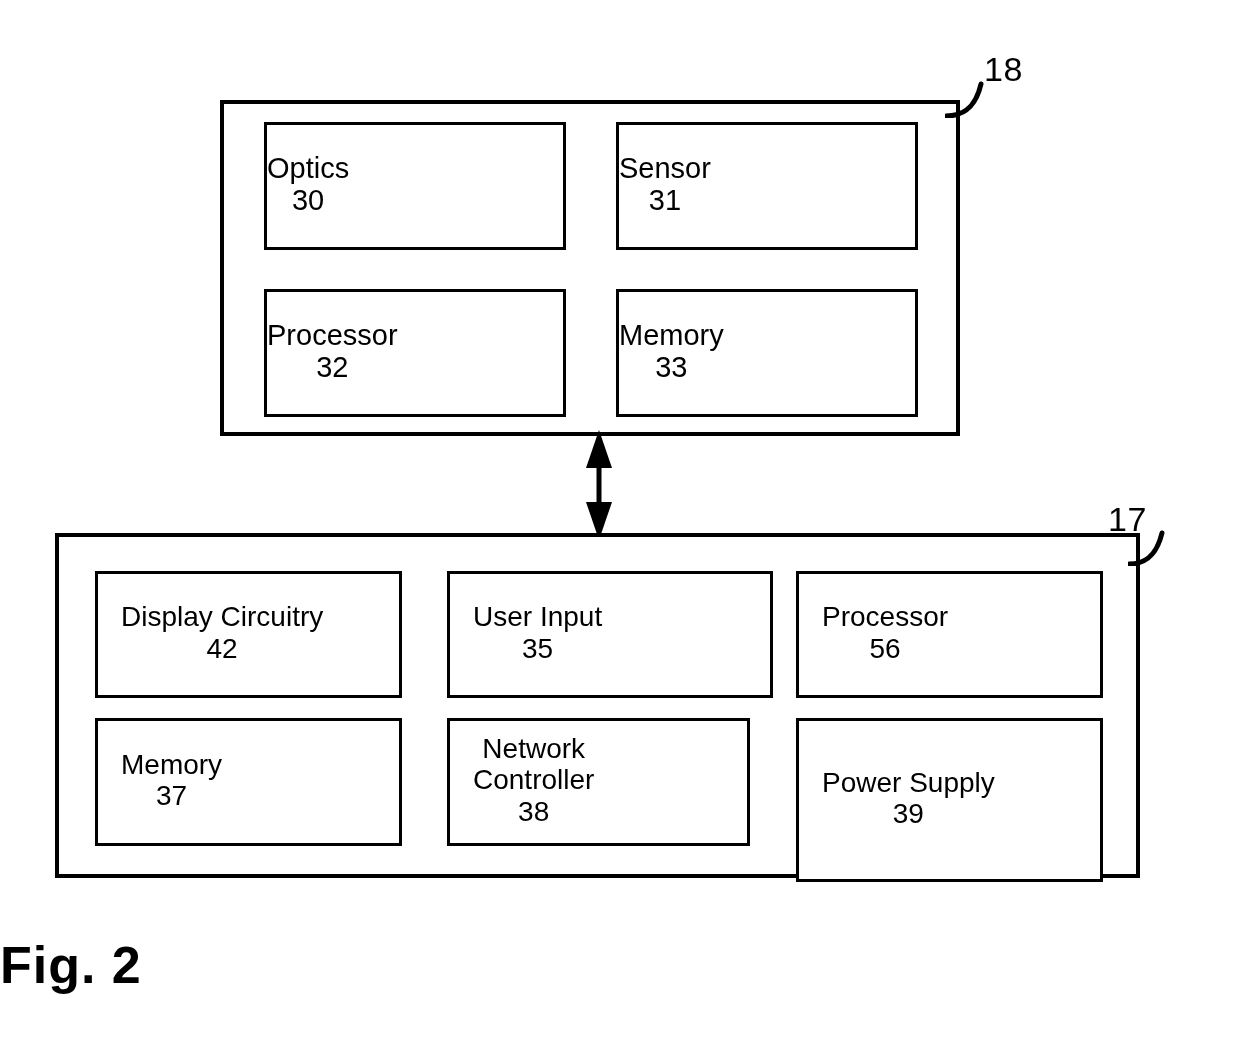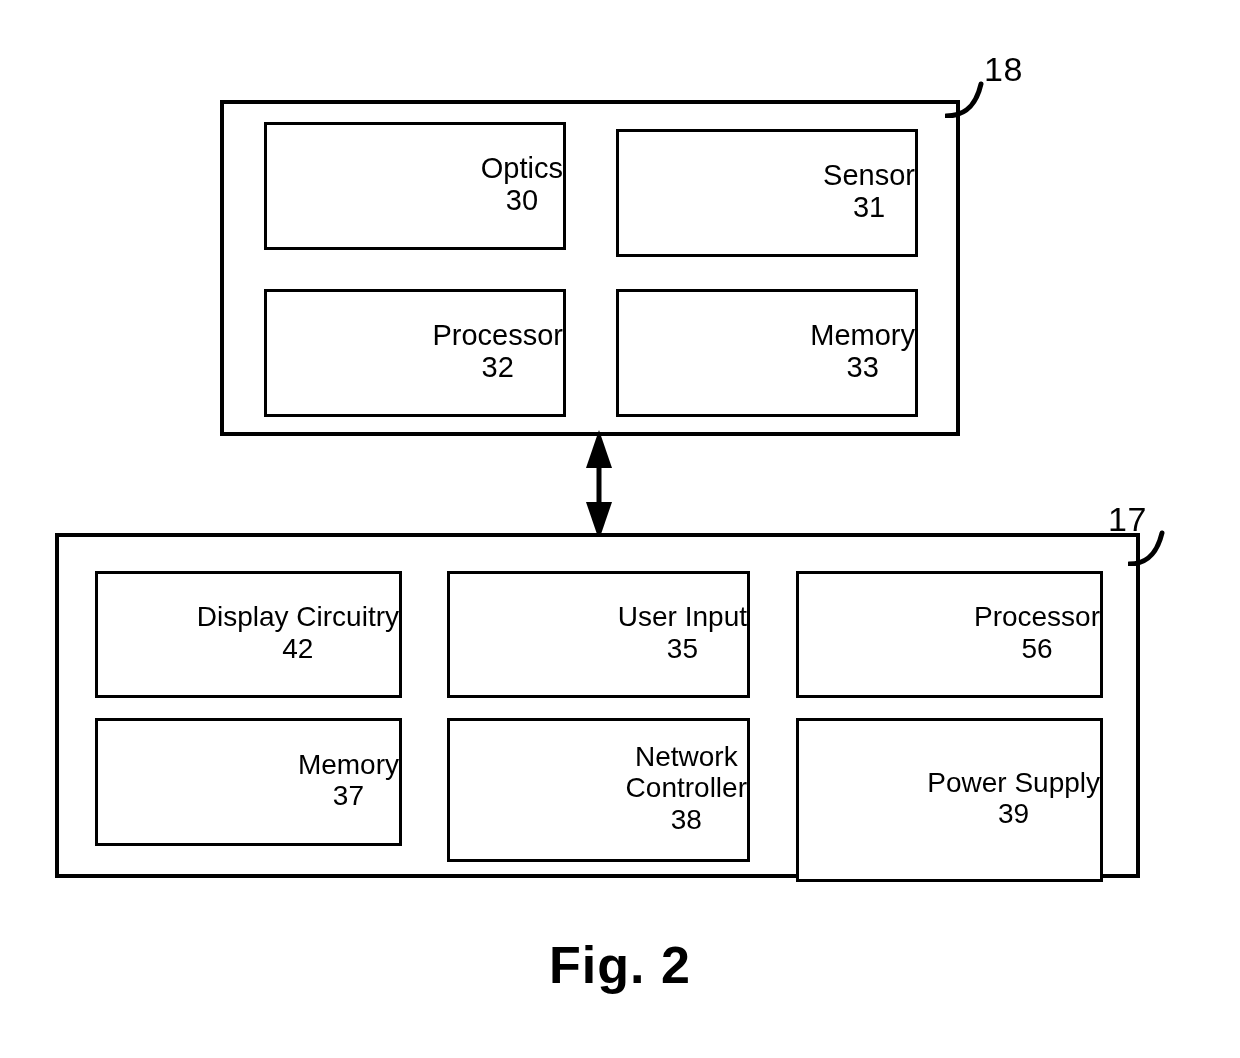--- a/index.html
+++ b/index.html
@@ -45,45 +45,45 @@
   }
 
   
   .block {
     position: absolute;
     border: 3px solid #000000;
     background: #ffffff;
     box-sizing: border-box;
     display: flex;
     flex-direction: column;
-    align-items: flex-end;
+    align-items: flex-start;
     justify-content: center;
     text-align: center;
     line-height: 1.12;
   }
   .block .block-label,
   .block .block-ref {
     display: block;
     white-space: pre-line;
   }
 
   
   .cam-block { font-size: 29px; }
   #block-optics     { left: 40px;  top: 18px;  width: 302px; height: 128px; }
-  #block-sensor     { left: 392px; top: 18px;  width: 302px; height: 128px; margin-top: 7px; }
+  #block-sensor     { left: 392px; top: 18px;  width: 302px; height: 128px; }
   #block-processor-32 { left: 40px;  top: 185px; width: 302px; height: 128px; }
   #block-memory-33  { left: 392px; top: 185px; width: 302px; height: 128px; }
 
   
-  .host-block { font-size: 28px; }
+  .host-block { font-size: 28px; padding-left: 23px; }
   #block-display-circuitry { left: 36px;  top: 34px;  width: 307px; height: 127px; }
-  #block-user-input        { left: 388px; top: 34px;  width: 303px; height: 127px; }
+  #block-user-input        { left: 388px; top: 34px;  width: 326px; height: 127px; }
   #block-processor-36      { left: 737px; top: 34px;  width: 307px; height: 127px; }
   #block-memory-37         { left: 36px;  top: 181px; width: 307px; height: 128px; }
-  #block-network-controller{ left: 388px; top: 181px; width: 303px; height: 144px; }
+  #block-network-controller{ left: 388px; top: 181px; width: 303px; height: 128px; }
   #block-power-supply      { left: 737px; top: 181px; width: 307px; height: 164px; }
 
   
   .block .stack { transform: translateY(-2px); }
 
   
   #connector-arrow {
     position: absolute;
     left: 574px;
     top: 430px;
@@ -105,21 +105,21 @@
   }
   #leader-18 { left: 945px; top: 78px; width: 60px; height: 40px; }
   #leader-17 { left: 1128px; top: 528px; width: 58px; height: 38px; }
 
   
   #figure-caption {
     position: absolute;
     left: 0;
     top: 935px;
     width: 1240px;
-    text-align: center;
+    text-align: left;
     font-size: 52px;
     font-weight: bold;
     letter-spacing: 1px;
   }
 </style>
 </head>
 <body>
 
 <div id="figure-canvas">
 

